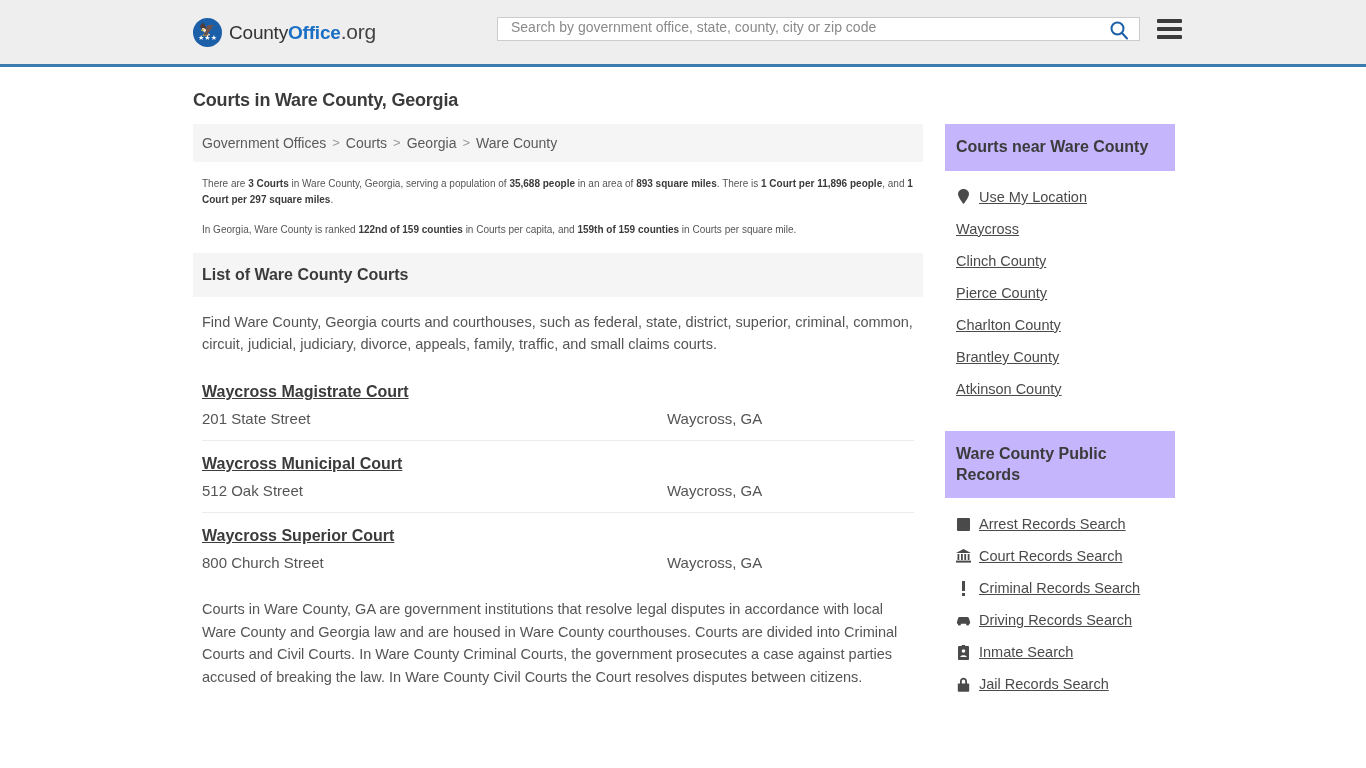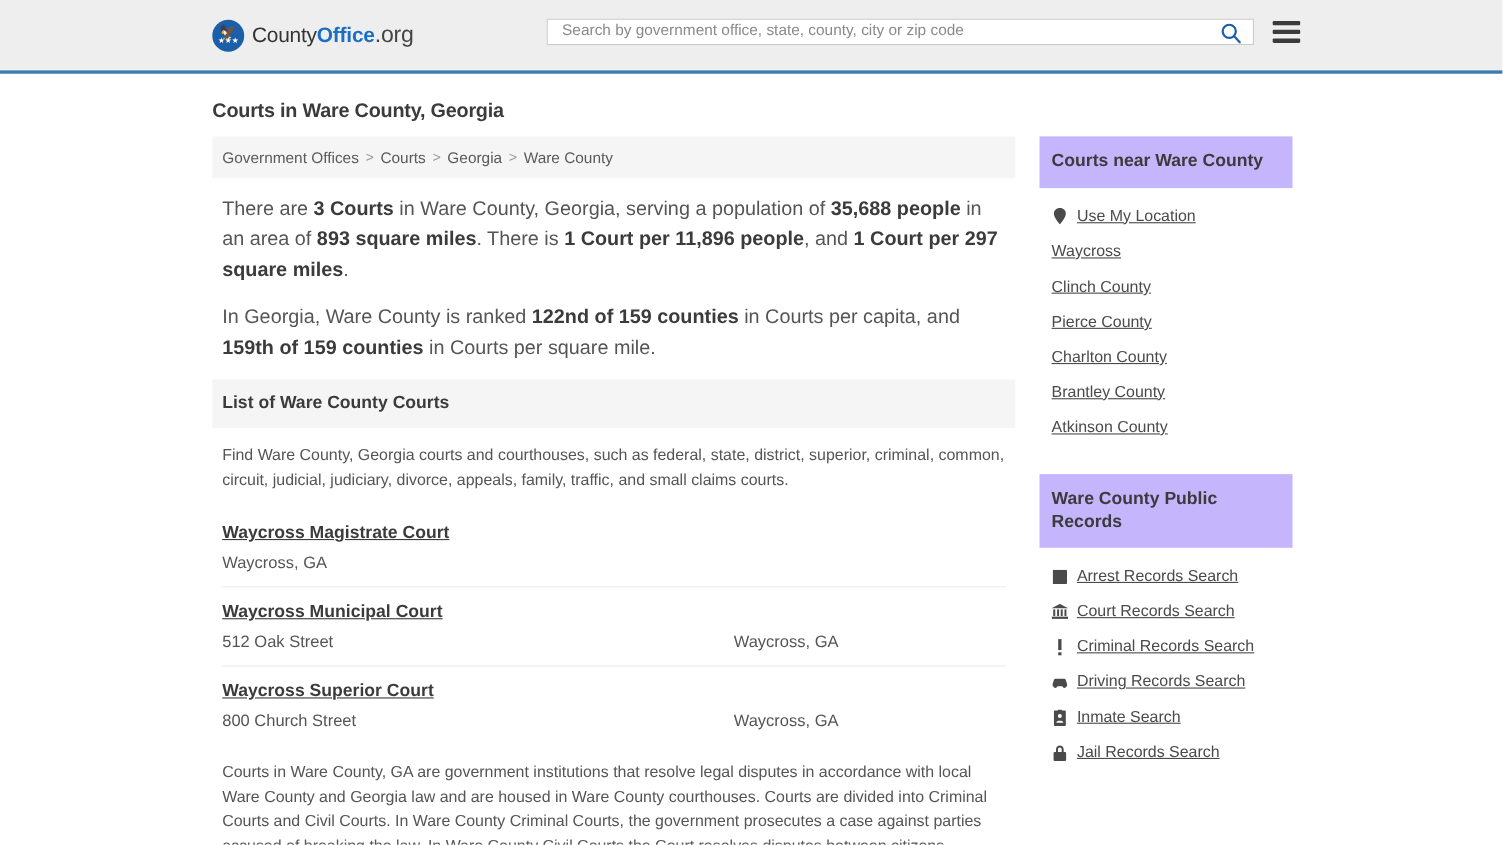--- a/index.html
+++ b/index.html
@@ -107,21 +107,21 @@
     color: #5a5a5a;
     display: flex;
     flex-wrap: wrap;
   }
   .breadcrumb a { color: #5a5a5a; text-decoration: none; cursor: pointer; }
   .breadcrumb .sep { margin: 0 6px; color: #9a9a9a; font-size: 13px; }
 
   .stats { padding: 14px 9px 0 9px; }
   .stats p {
     margin: 0 0 15px 0;
-    font-size: 18px;
+    font-size: 10px;
     line-height: 1.55;
     color: #555;
   }
   .stats b { color: #3b3b3b; font-weight: bold; }
 
   .section-head {
     background: #f5f5f5;
     padding: 13px 9px;
     font-size: 16px;
     font-weight: bold;
@@ -231,20 +231,21 @@
 
       <div class="section-head">List of Ware County Courts</div>
       <div class="section-body">
         <p>Find Ware County, Georgia courts and courthouses, such as federal, state, district, superior, criminal, common, circuit, judicial, judiciary, divorce, appeals, family, traffic, and small claims courts.</p>
       </div>
 
       <div class="court-list">
         <div class="court-row">
           <a class="court-name">Waycross Magistrate Court</a>
           <div class="court-addr-row">
+            <span class="court-street">201 State Street</span>
             <span class="court-city">Waycross, GA</span>
           </div>
         </div>
         <div class="court-row">
           <a class="court-name">Waycross Municipal Court</a>
           <div class="court-addr-row">
             <span class="court-street">512 Oak Street</span>
             <span class="court-city">Waycross, GA</span>
           </div>
         </div>

